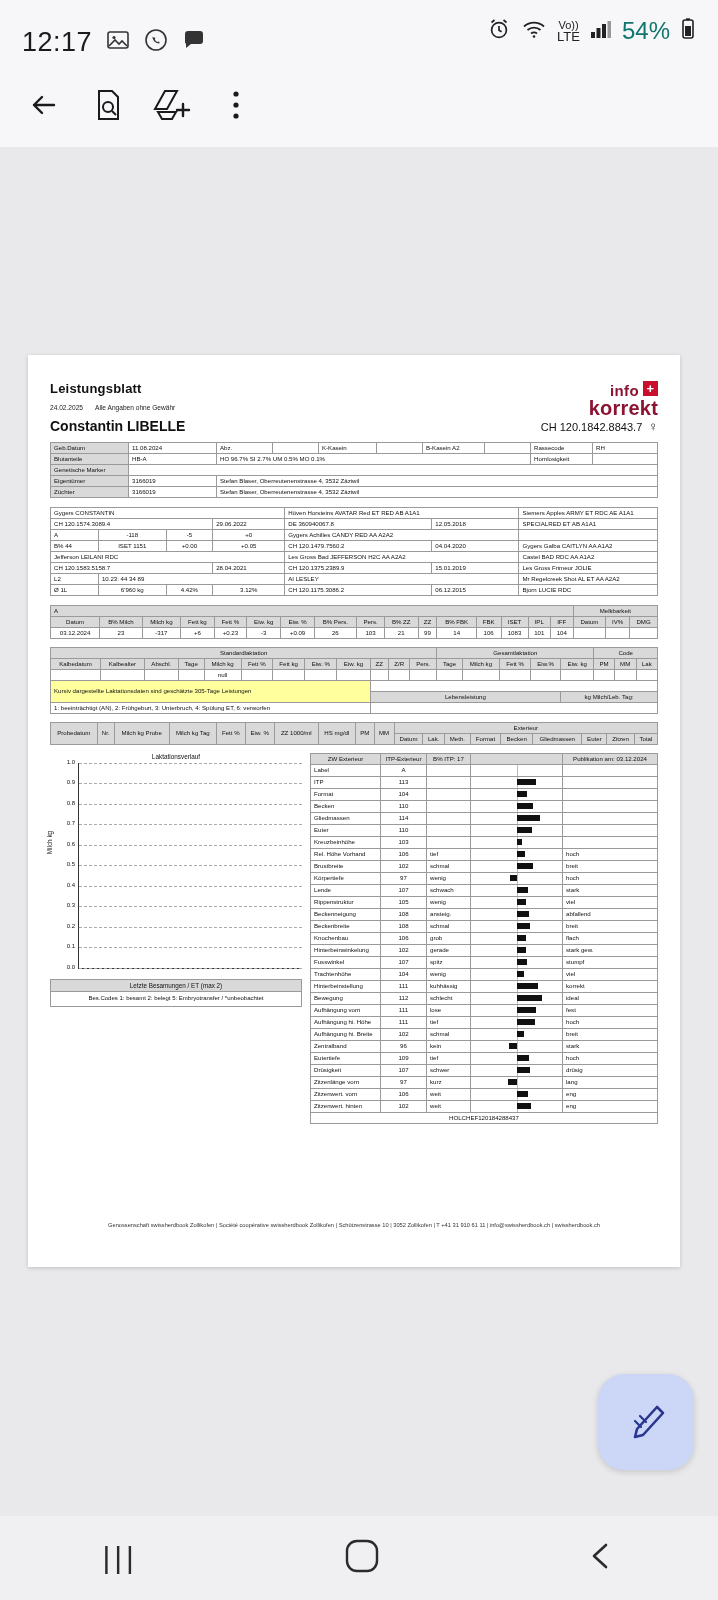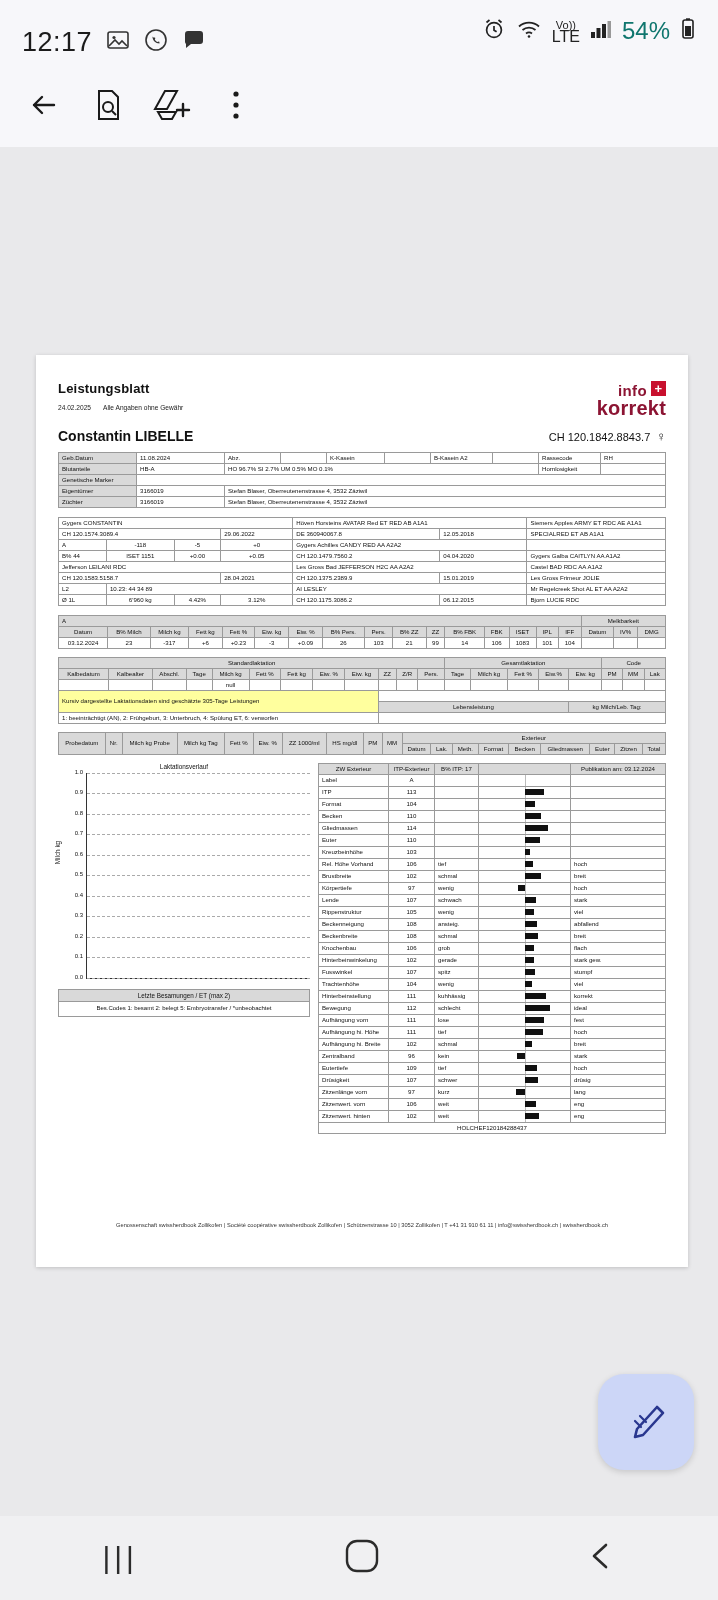--- a/index.html
+++ b/index.html
@@ -28,37 +28,37 @@
   }
   .appbar .title {
     font-size: 27px; color: #1a1a1a; flex: 1; white-space: nowrap; overflow: hidden;
     margin-left: 6px;
   }
   .appbar-icon { width: 44px; height: 44px; display:flex; align-items:center; justify-content:center; }
 
   
   .viewer { flex: 1; position: relative; overflow: hidden; background: #e9e9eb; }
   .page {
-    position: absolute; left: 36px; top: 208px; width: 652px; height: 912px;
+    position: absolute; left: 28px; top: 208px; width: 652px; height: 912px;
     background: #fff; box-shadow: 0 1px 4px rgba(0,0,0,.18);
     padding: 26px 22px 0 22px;
     font-size: 6.1px; color: #111; line-height: 1.25;
   }
 
   
   .sh-head { display:flex; justify-content: space-between; align-items: flex-start; }
   .sh-title { font-size: 13px; font-weight: bold; letter-spacing: .2px; }
   .sh-sub { font-size: 6.6px; margin-top: 7px; color:#222; display:flex; gap: 12px;}
   .logo { text-align: right; color:#8c1433; line-height: 1; }
   .logo .l1 { font-size: 15px; font-weight: bold; letter-spacing:.4px;}
   .logo .l2 { font-size: 20px; font-weight: bold; letter-spacing:.2px;}
   .logo .cross { display:inline-block; width:15px; height:15px; background:#c8102e; color:#fff;
                  font-size:13px; line-height:15px; text-align:center; vertical-align:3px; margin-left:4px;}
 
-  .animal-row { display:flex; justify-content: space-between; align-items:flex-end; margin-top: 10px;}
+  .animal-row { display:flex; justify-content: space-between; align-items:flex-end; margin-top: 0;}
   .animal-name { font-size: 14px; font-weight: bold; }
   .animal-id { font-size: 11px; }
   .venus { font-size: 13px; margin-left:6px; }
 
   table.grid { width:100%; border-collapse: collapse; margin-top: 6px; }
   table.grid td, table.grid th {
     border: 0.5px solid #9a9a9a; padding: 1px 3px; font-size: 6.1px; font-weight: normal;
     height: 11px; white-space: nowrap; overflow:hidden;
   }
   td.lbl { background: #d9d9d9; }
@@ -144,21 +144,21 @@
       <span>
         <svg width="26" height="24" viewBox="0 0 26 24">
             <path d="M3 9.5a15 15 0 0120 0" stroke="#222" stroke-width="1.8" fill="none"></path>
             <path d="M6.5 13a10 10 0 0113 0" stroke="#222" stroke-width="1.8" fill="none"></path>
             <path d="M10 16.5a5 5 0 016 0" stroke="#222" stroke-width="1.8" fill="none"></path>
             <circle cx="13" cy="19.5" r="1.3" fill="#222"></circle>
           </svg>
       </span>
       <span style="font-size:11px;line-height:11px;text-align:center;color:#222;">
         <span style="display:block;">Vo))</span>
-          <span style="display:block;font-size:16px;">LTE</span>
+          <span style="display:block;font-size:13px;">LTE</span>
       </span>
       <span>
         <svg width="22" height="24" viewBox="0 0 22 24">
             <rect x="1" y="15" width="4" height="6" fill="#222"></rect>
             <rect x="6.5" y="11" width="4" height="10" fill="#222"></rect>
             <rect x="12" y="7" width="4" height="14" fill="#222"></rect>
             <rect x="17.5" y="4" width="3.5" height="17" fill="#999"></rect>
           </svg>
       </span>
       <span class="sb-battery">54%</span>

